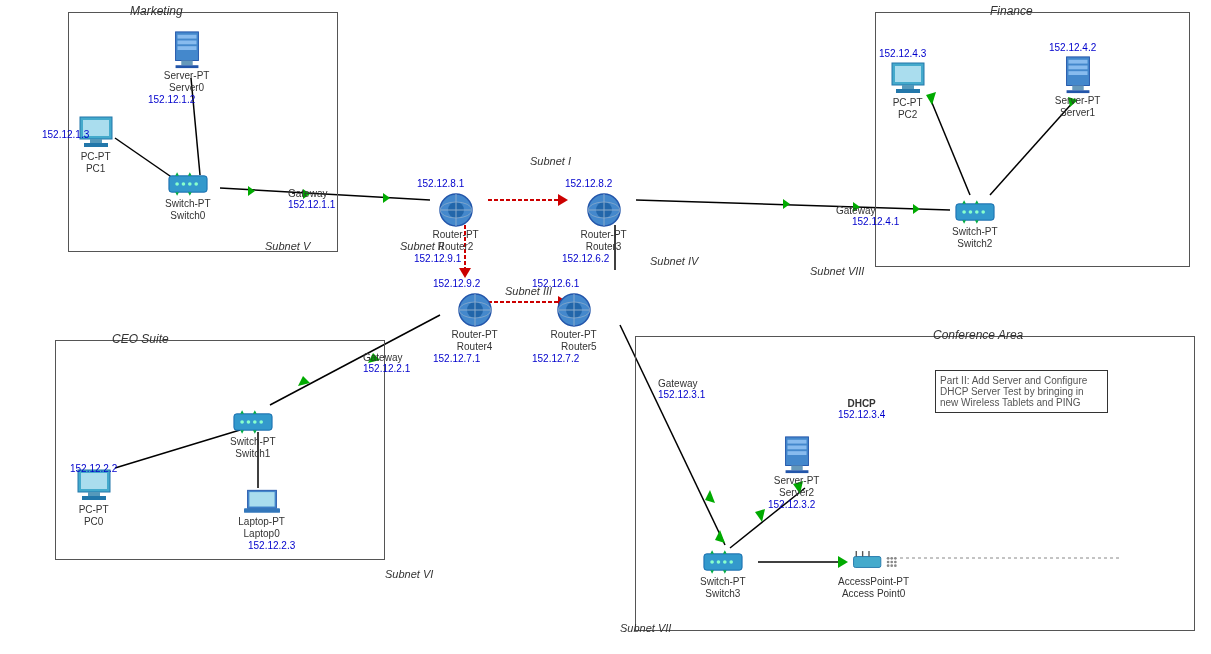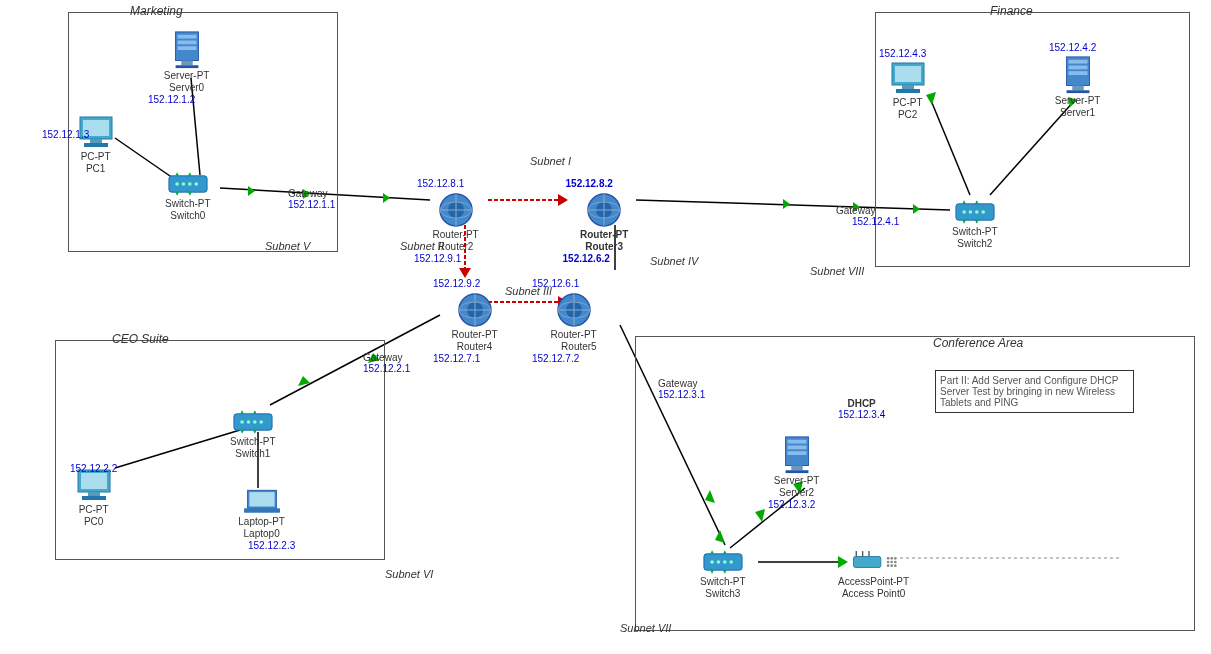--- a/index.html
+++ b/index.html
@@ -60,21 +60,21 @@
       color: #333;
       font-style: italic;
     }
     .note-box {
       position: absolute;
       border: 1px solid #333;
       background: #fff;
       padding: 4px;
       font-size: 10px;
       color: #555;
-      width: 199px;
+      width: 173px;
     }
     
     .server-icon { width: 32px; height: 40px; }
     .pc-icon { width: 36px; height: 36px; }
     .switch-icon { width: 40px; height: 28px; }
     .router-icon { width: 38px; height: 38px; }
     .laptop-icon { width: 36px; height: 28px; }
     .ap-icon { width: 50px; height: 28px; }
     .tablet-icon { width: 28px; height: 36px; }
   </style>
@@ -142,21 +142,21 @@
   <div class="area-box" style="left:68px;top:12px;width:270px;height:240px;"></div>
   <div class="area-label" style="left:130px;top:4px;">Marketing</div>
 
   <div class="area-box" style="left:875px;top:12px;width:315px;height:255px;"></div>
   <div class="area-label" style="left:990px;top:4px;">Finance</div>
 
   <div class="area-box" style="left:55px;top:340px;width:330px;height:220px;"></div>
   <div class="area-label" style="left:112px;top:332px;">CEO Suite</div>
 
   <div class="area-box" style="left:635px;top:336px;width:560px;height:295px;"></div>
-  <div class="area-label" style="left:933px;top:328px;margin-top:8px;">Conference Area</div>
+  <div class="area-label" style="left:933px;top:328px;">Conference Area</div>
 
   <div class="subnet-label" style="left:530px;top:155px;">Subnet I</div>
   <div class="subnet-label" style="left:400px;top:240px;">Subnet II</div>
   <div class="subnet-label" style="left:505px;top:285px;">Subnet III</div>
   <div class="subnet-label" style="left:650px;top:255px;">Subnet IV</div>
   <div class="subnet-label" style="left:265px;top:240px;">Subnet V</div>
   <div class="subnet-label" style="left:385px;top:568px;">Subnet VI</div>
   <div class="subnet-label" style="left:620px;top:622px;">Subnet VII</div>
   <div class="subnet-label" style="left:810px;top:265px;">Subnet VIII</div>
 
@@ -210,21 +210,21 @@
       <circle cx="19" cy="19" r="16" fill="#4488cc" stroke="#2255aa" stroke-width="1.5"></circle>
       <circle cx="19" cy="19" r="8" fill="#2266aa"></circle>
       <line x1="3" y1="19" x2="35" y2="19" stroke="#88aacc" stroke-width="1"></line>
       <line x1="19" y1="3" x2="19" y2="35" stroke="#88aacc" stroke-width="1"></line>
       <ellipse cx="19" cy="19" rx="16" ry="8" fill="none" stroke="#88aacc" stroke-width="0.8"></ellipse>
     </svg>
     <div class="device-label">Router-PT<br>Router2</div>
     <div class="ip-label" style="position:relative;top:0;left:-18px;">152.12.9.1</div>
   </div>
 
-  <div class="device" style="left:580px;top:178px;font-weight:bold;">
+  <div class="device" style="left:580px;top:178px;">
     <div class="ip-label" style="position:relative;top:0;left:-15px;margin-bottom:2px;">152.12.8.2</div>
     <svg class="router-icon" viewBox="0 0 38 38">
       <circle cx="19" cy="19" r="16" fill="#4488cc" stroke="#2255aa" stroke-width="1.5"></circle>
       <circle cx="19" cy="19" r="8" fill="#2266aa"></circle>
       <line x1="3" y1="19" x2="35" y2="19" stroke="#88aacc" stroke-width="1"></line>
       <line x1="19" y1="3" x2="19" y2="35" stroke="#88aacc" stroke-width="1"></line>
       <ellipse cx="19" cy="19" rx="16" ry="8" fill="none" stroke="#88aacc" stroke-width="0.8"></ellipse>
     </svg>
     <div class="device-label">Router-PT<br>Router3</div>
     <div class="ip-label" style="position:relative;top:0;left:-18px;">152.12.6.2</div>

